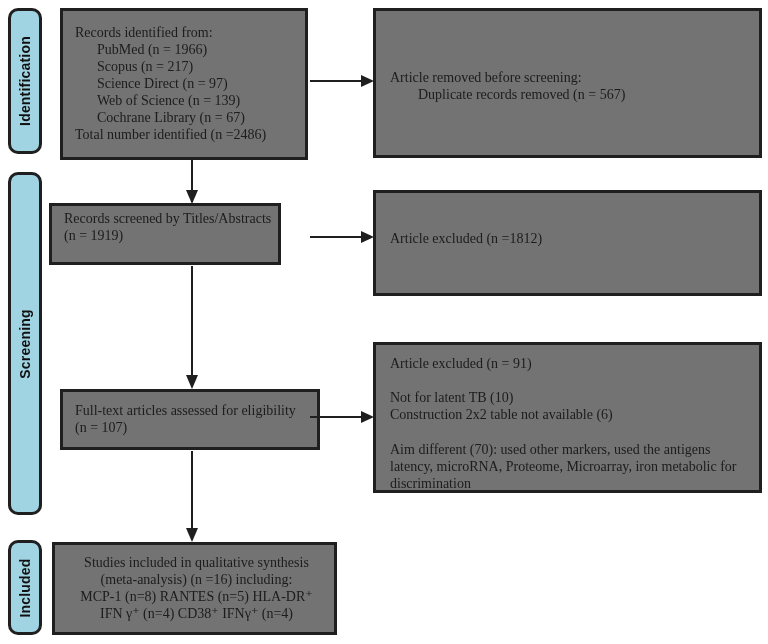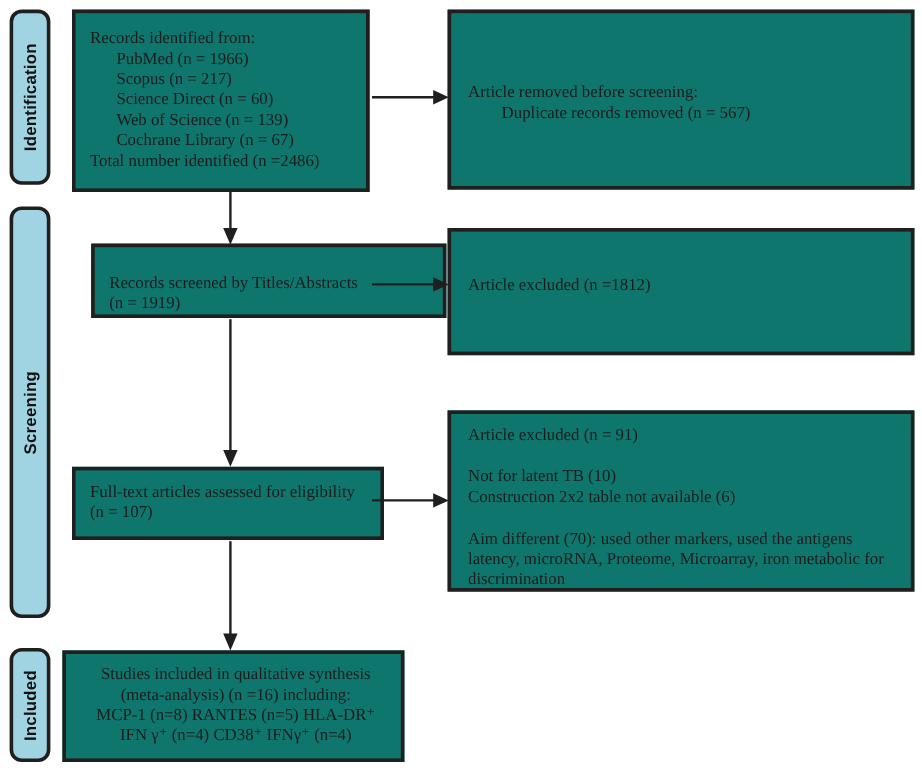--- a/index.html
+++ b/index.html
@@ -30,33 +30,33 @@
     color:#111;
     letter-spacing:.2px;
   }
   #stage-identification{left:8px;top:8px;height:146px;}
   #stage-screening{left:8px;top:172px;height:343px;}
   #stage-included{left:8px;top:540px;height:95px;}
 
   
   .fbox{
     position:absolute;
-    background:#0f766e;
+    background:#737373;
     border:3px solid #1f1f1f;
     box-sizing:border-box;
     font-size:14px;
     line-height:1.22;
   }
   .fbox .ln{white-space:nowrap;}
   .indent1{padding-left:22px;}
   .indent2{padding-left:28px;}
 
   #box-identified{left:60px;top:8px;width:248px;height:152px;padding:13px 8px 0 12px;}
   #box-removed{left:373px;top:8px;width:389px;height:150px;padding:58px 10px 0 14px;}
-  #box-screened{left:76px;top:203px;width:296px;height:62px;padding:22px 8px 0 12px;}
+  #box-screened{left:49px;top:203px;width:232px;height:62px;padding:4px 8px 0 12px;}
   #box-excluded-titles{left:373px;top:190px;width:389px;height:106px;padding:37px 10px 0 14px;}
   #box-fulltext{left:60px;top:389px;width:260px;height:61px;padding:10px 8px 0 12px;}
   #box-excluded-fulltext{left:373px;top:342px;width:389px;height:151px;padding:10px 12px 0 14px;}
   #box-excluded-fulltext .reasons{margin-top:17px;}
   #box-excluded-fulltext .wrap{white-space:normal;margin-top:18px;}
   #box-included{left:52px;top:542px;width:285px;height:93px;padding:9px 0 0 4px;text-align:center;}
 
   
   #arrow-layer{position:absolute;left:0;top:0;width:768px;height:644px;pointer-events:none;}
   #arrow-layer line{stroke:#1f1f1f;stroke-width:2;}
@@ -74,21 +74,21 @@
     <span>Screening</span>
   </div>
   <div class="stage" id="stage-included">
     <span>Included</span>
   </div>
 
   <div class="fbox" id="box-identified">
     <div class="ln">Records identified from:</div>
     <div class="ln indent1">PubMed (n = 1966)</div>
     <div class="ln indent1">Scopus (n = 217)</div>
-    <div class="ln indent1">Science Direct (n = 60)</div>
+    <div class="ln indent1">Science Direct (n = 97)</div>
     <div class="ln indent1">Web of Science (n = 139)</div>
     <div class="ln indent1">Cochrane Library (n = 67)</div>
     <div class="ln">Total number identified (n =2486)</div>
   </div>
 
   <div class="fbox" id="box-removed">
     <div class="ln">Article removed before screening:</div>
     <div class="ln indent2">Duplicate records removed (n = 567)</div>
   </div>
 

